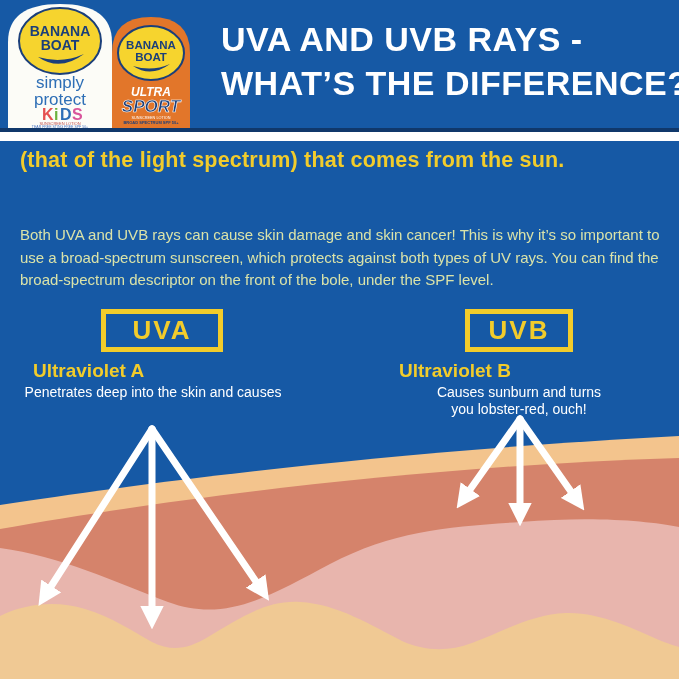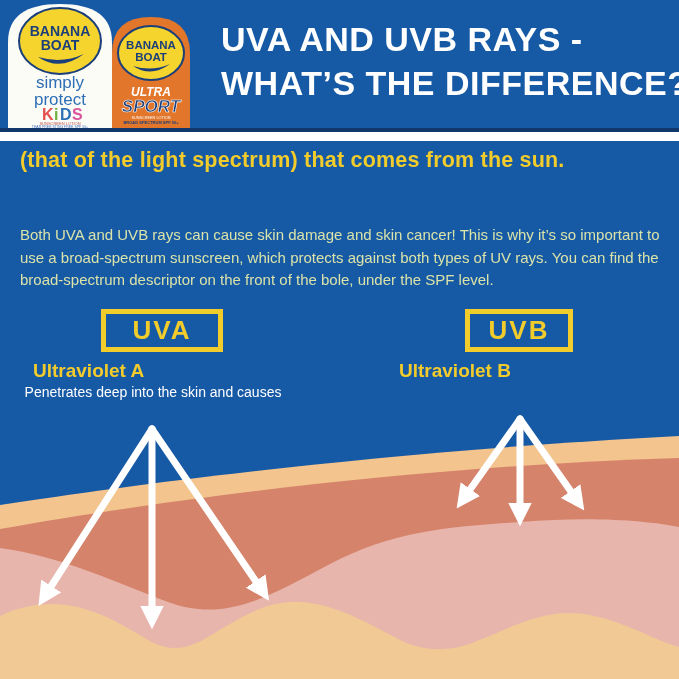--- a/index.html
+++ b/index.html
@@ -124,15 +124,17 @@
   <div class="uv-title uva-title">Ultraviolet A</div>
   <div class="uv-desc uva-desc">
     <div>Penetrates deep into the skin and causes</div>
   </div>
 
   <div class="uv-box uvb-box">
     <span>UVB</span>
   </div>
   <div class="uv-title uvb-title">Ultraviolet B</div>
   <div class="uv-desc uvb-desc">
+    <div>Causes sunburn and turns</div>
+    <div>you lobster-red, ouch!</div>
   </div>
 
 </div>
 
 </body></html>

